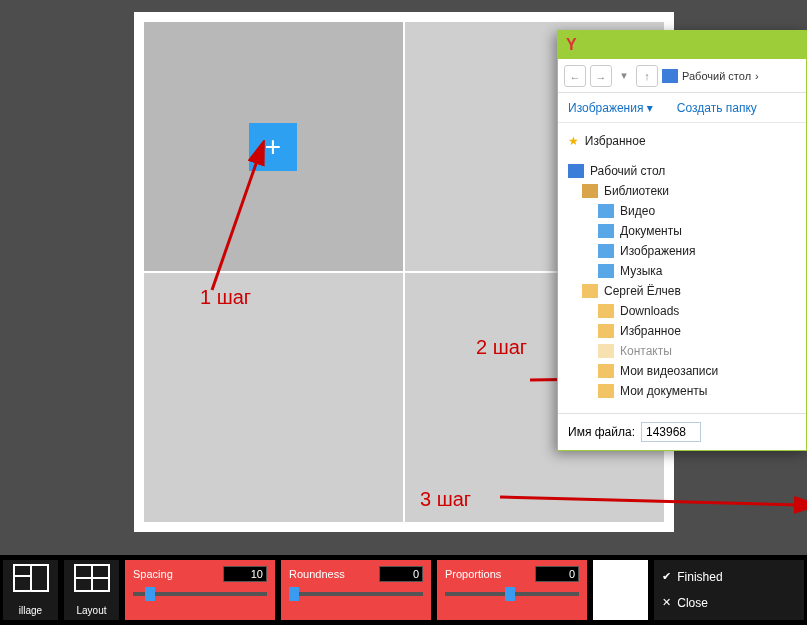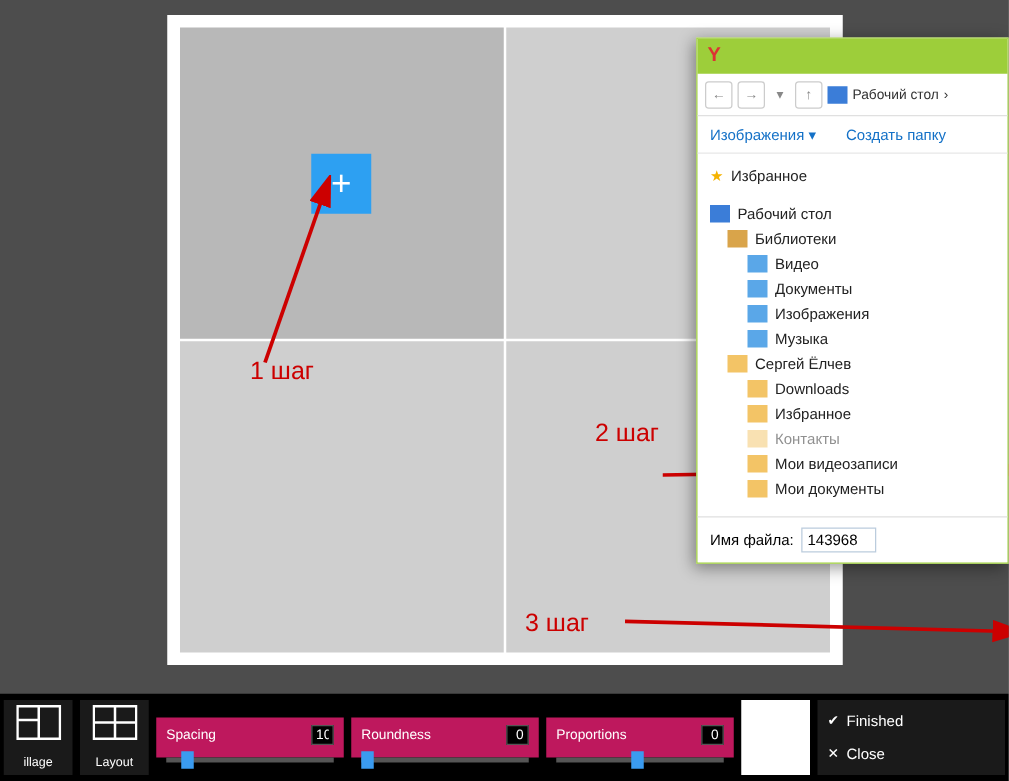--- a/index.html
+++ b/index.html
@@ -13,24 +13,24 @@
 .add-btn{position:absolute;left:50%;top:50%;transform:translate(-50%,-50%);width:48px;height:48px;background:#2da0f2;color:#fff;font-size:28px;display:flex;align-items:center;justify-content:center;cursor:pointer}
 
 
 .step{position:absolute;color:#c00;font-size:20px;font-family:Arial,sans-serif}
 
 
 .toolbar{position:absolute;left:0;bottom:0;right:0;height:70px;background:#000;display:flex;align-items:stretch;color:#fff;font-size:11px}
 .tool-tile{background:#1a1a1a;margin:5px 3px;padding:4px;display:flex;flex-direction:column;align-items:center;justify-content:space-between;min-width:55px}
 .tool-tile svg{width:36px;height:28px}
 .tool-tile span{font-size:10px;margin-top:2px}
-.slider-block{background:#be185d;margin:19px 3px;padding:6px 8px;width:150px;position:relative}
+.slider-block{background:#ef4444;margin:5px 3px;padding:6px 8px;width:150px;position:relative}
 .slider-head{display:flex;justify-content:space-between;align-items:center;margin-bottom:10px}
 .slider-head label{font-size:11px}
-.slider-head .val{background:#000;border:1px solid #555;color:#fff;width:18px;font-size:11px;text-align:right;padding:1px 3px}
+.slider-head .val{background:#000;border:1px solid #555;color:#fff;width:44px;font-size:11px;text-align:right;padding:1px 3px}
 .slider-track{height:4px;background:#555;position:relative}
 .slider-thumb{position:absolute;top:-5px;width:10px;height:14px;background:#3a9bf0}
 .swatch{background:#fff;margin:5px 3px;width:55px}
 .end-btns{background:#1a1a1a;margin:5px 3px;flex:1;display:flex;flex-direction:column;justify-content:space-around;padding:4px 8px}
 .end-btns div{font-size:12px;display:flex;align-items:flex-start;gap:6px}
 .end-btns .tick::before{content:"✔";font-size:11px}
 .end-btns .cross::before{content:"✕";font-size:11px}
 
 
 .dialog{position:absolute;right:0;top:30px;width:250px;background:#fff;box-shadow:-3px 3px 12px rgba(0,0,0,0.4);font-size:12px;border:1px solid #9dce3a}

